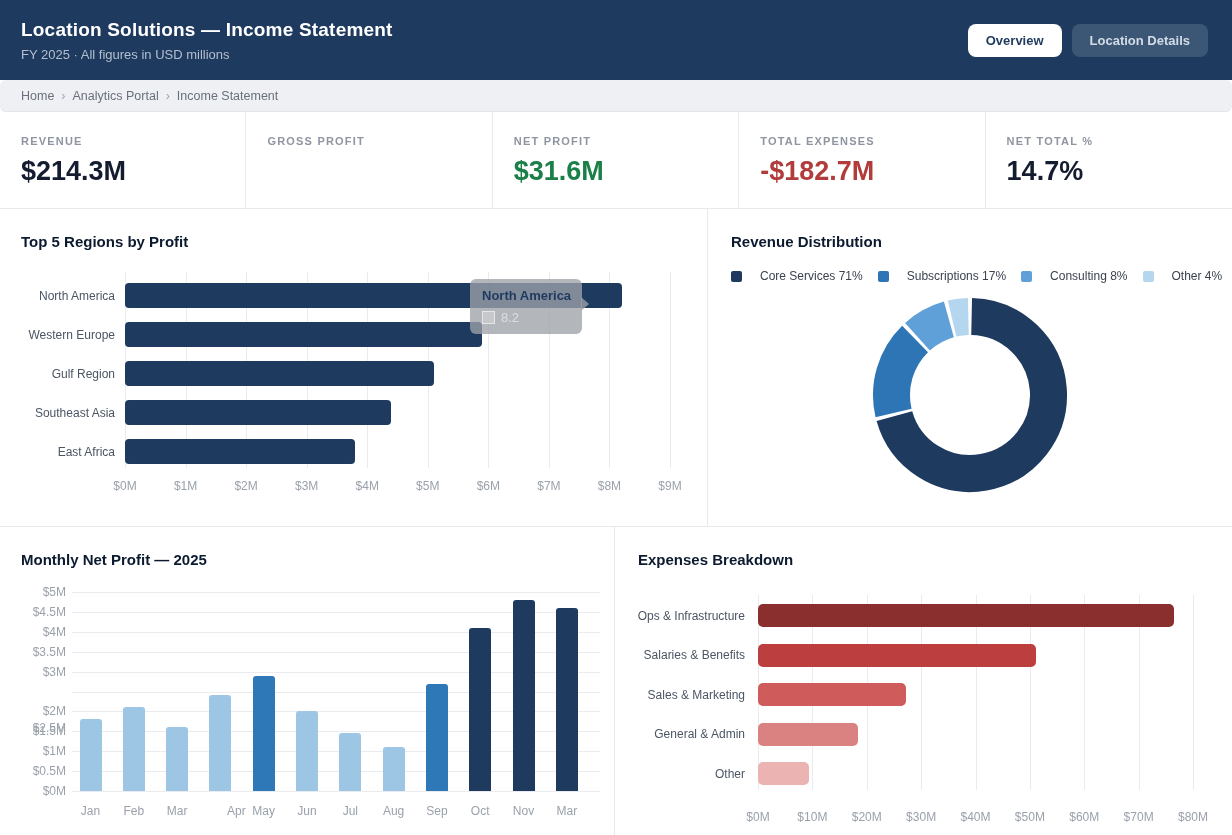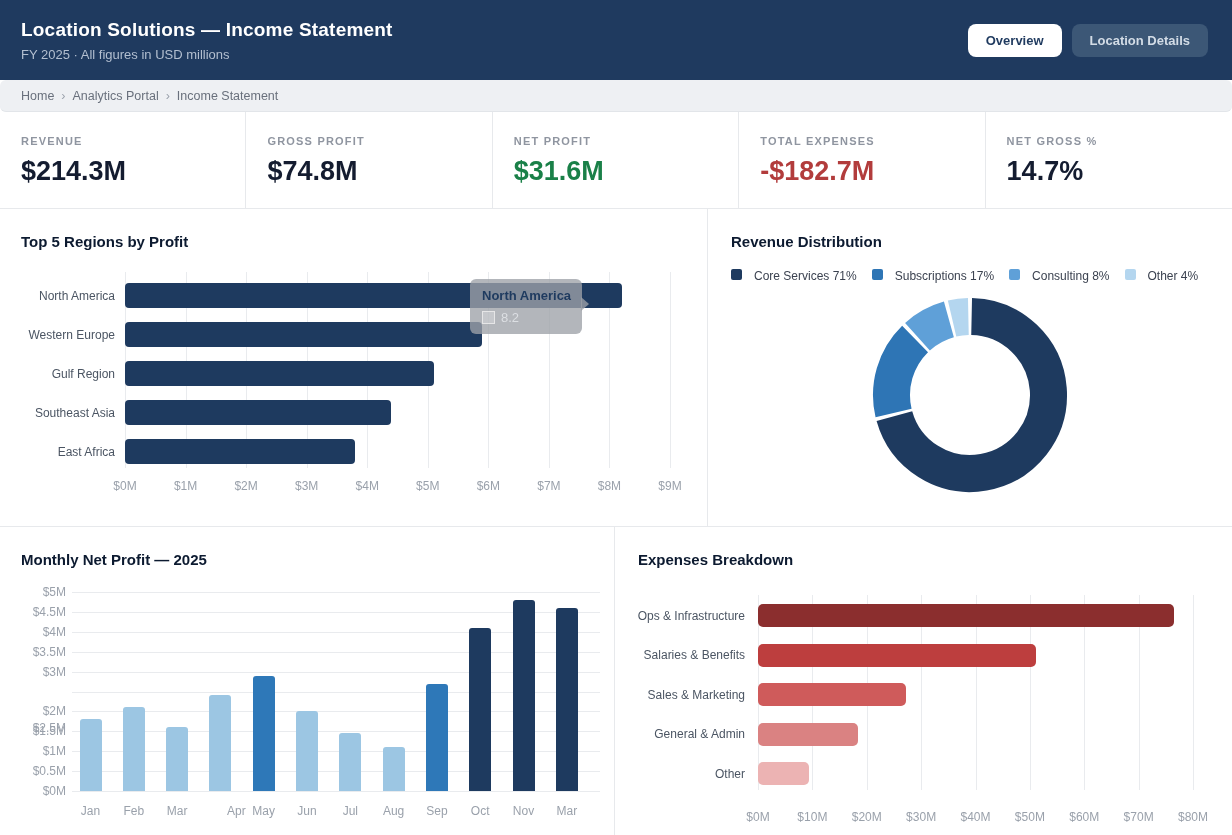--- a/index.html
+++ b/index.html
@@ -54,21 +54,21 @@
   .gridline-v { position:absolute; top:0; width:1px; height:100%; background:#e9ebee; }
   .gridline-h { position:absolute; left:0; width:100%; height:1px; background:#e9ebee; }
   .hbar { position:absolute; cursor:pointer; }
   .vbar { position:absolute; border-radius:3px 3px 0 0; cursor:pointer; }
   .cat-label { position:absolute; font-size:12px; color:#4b5563; text-align:right; }
   .tick-label { position:absolute; font-size:12px; color:#9aa1ab; transform:translateX(-50%); white-space:nowrap; }
   .ytick-label { position:absolute; font-size:12px; color:#9aa1ab; text-align:right; }
 
   
   .legend { position:absolute; left:23px; top:60px; display:flex; gap:15px; align-items:center; }
-  .legend-item { display:flex; gap:12px; cursor:pointer; }
+  .legend-item { display:flex; align-items:center; gap:18px; cursor:pointer; }
   .legend-swatch { width:11px; height:11px; border-radius:2px; }
   .legend-text { font-size:12px; color:#3b4250; }
 
   
   #donut-svg { position:absolute; left:162px; top:86px; }
 
   
   .tooltip {
     position:absolute; left:470px; top:70px; width:112px;
     background:rgba(158,162,168,0.78); border-radius:6px; padding:9px 12px; z-index:6;
@@ -105,32 +105,31 @@
   <span class="crumb">Income Statement</span>
 </div>
 
 <div class="kpi-row">
   <div class="kpi-card">
     <div class="kpi-label">REVENUE</div>
     <div class="kpi-value" style="color: rgb(20, 28, 48);">$214.3M</div>
   </div>
   <div class="kpi-card">
     <div class="kpi-label">GROSS PROFIT</div>
-    <div class="kpi-value" style="color: rgb(20, 28, 48);">$74.8M</div>
   </div>
   <div class="kpi-card">
     <div class="kpi-label">NET PROFIT</div>
     <div class="kpi-value" style="color: rgb(26, 128, 72);">$31.6M</div>
   </div>
   <div class="kpi-card">
     <div class="kpi-label">TOTAL EXPENSES</div>
     <div class="kpi-value" style="color: rgb(178, 60, 60);">-$182.7M</div>
   </div>
   <div class="kpi-card">
-    <div class="kpi-label">NET GROSS %</div>
+    <div class="kpi-label">NET TOTAL %</div>
     <div class="kpi-value" style="color: rgb(20, 28, 48);">14.7%</div>
   </div>
 </div>
 
 <div class="charts-top">
   <div class="panel panel-top-left">
     <div class="panel-title">Top 5 Regions by Profit</div>
     <div id="regions-chart">
         <div class="gridline-v" style="left: 125px; top: 63px; height: 196px;"></div>
         <div class="tick-label" style="left: 125px; top: 270px;">$0M</div>

